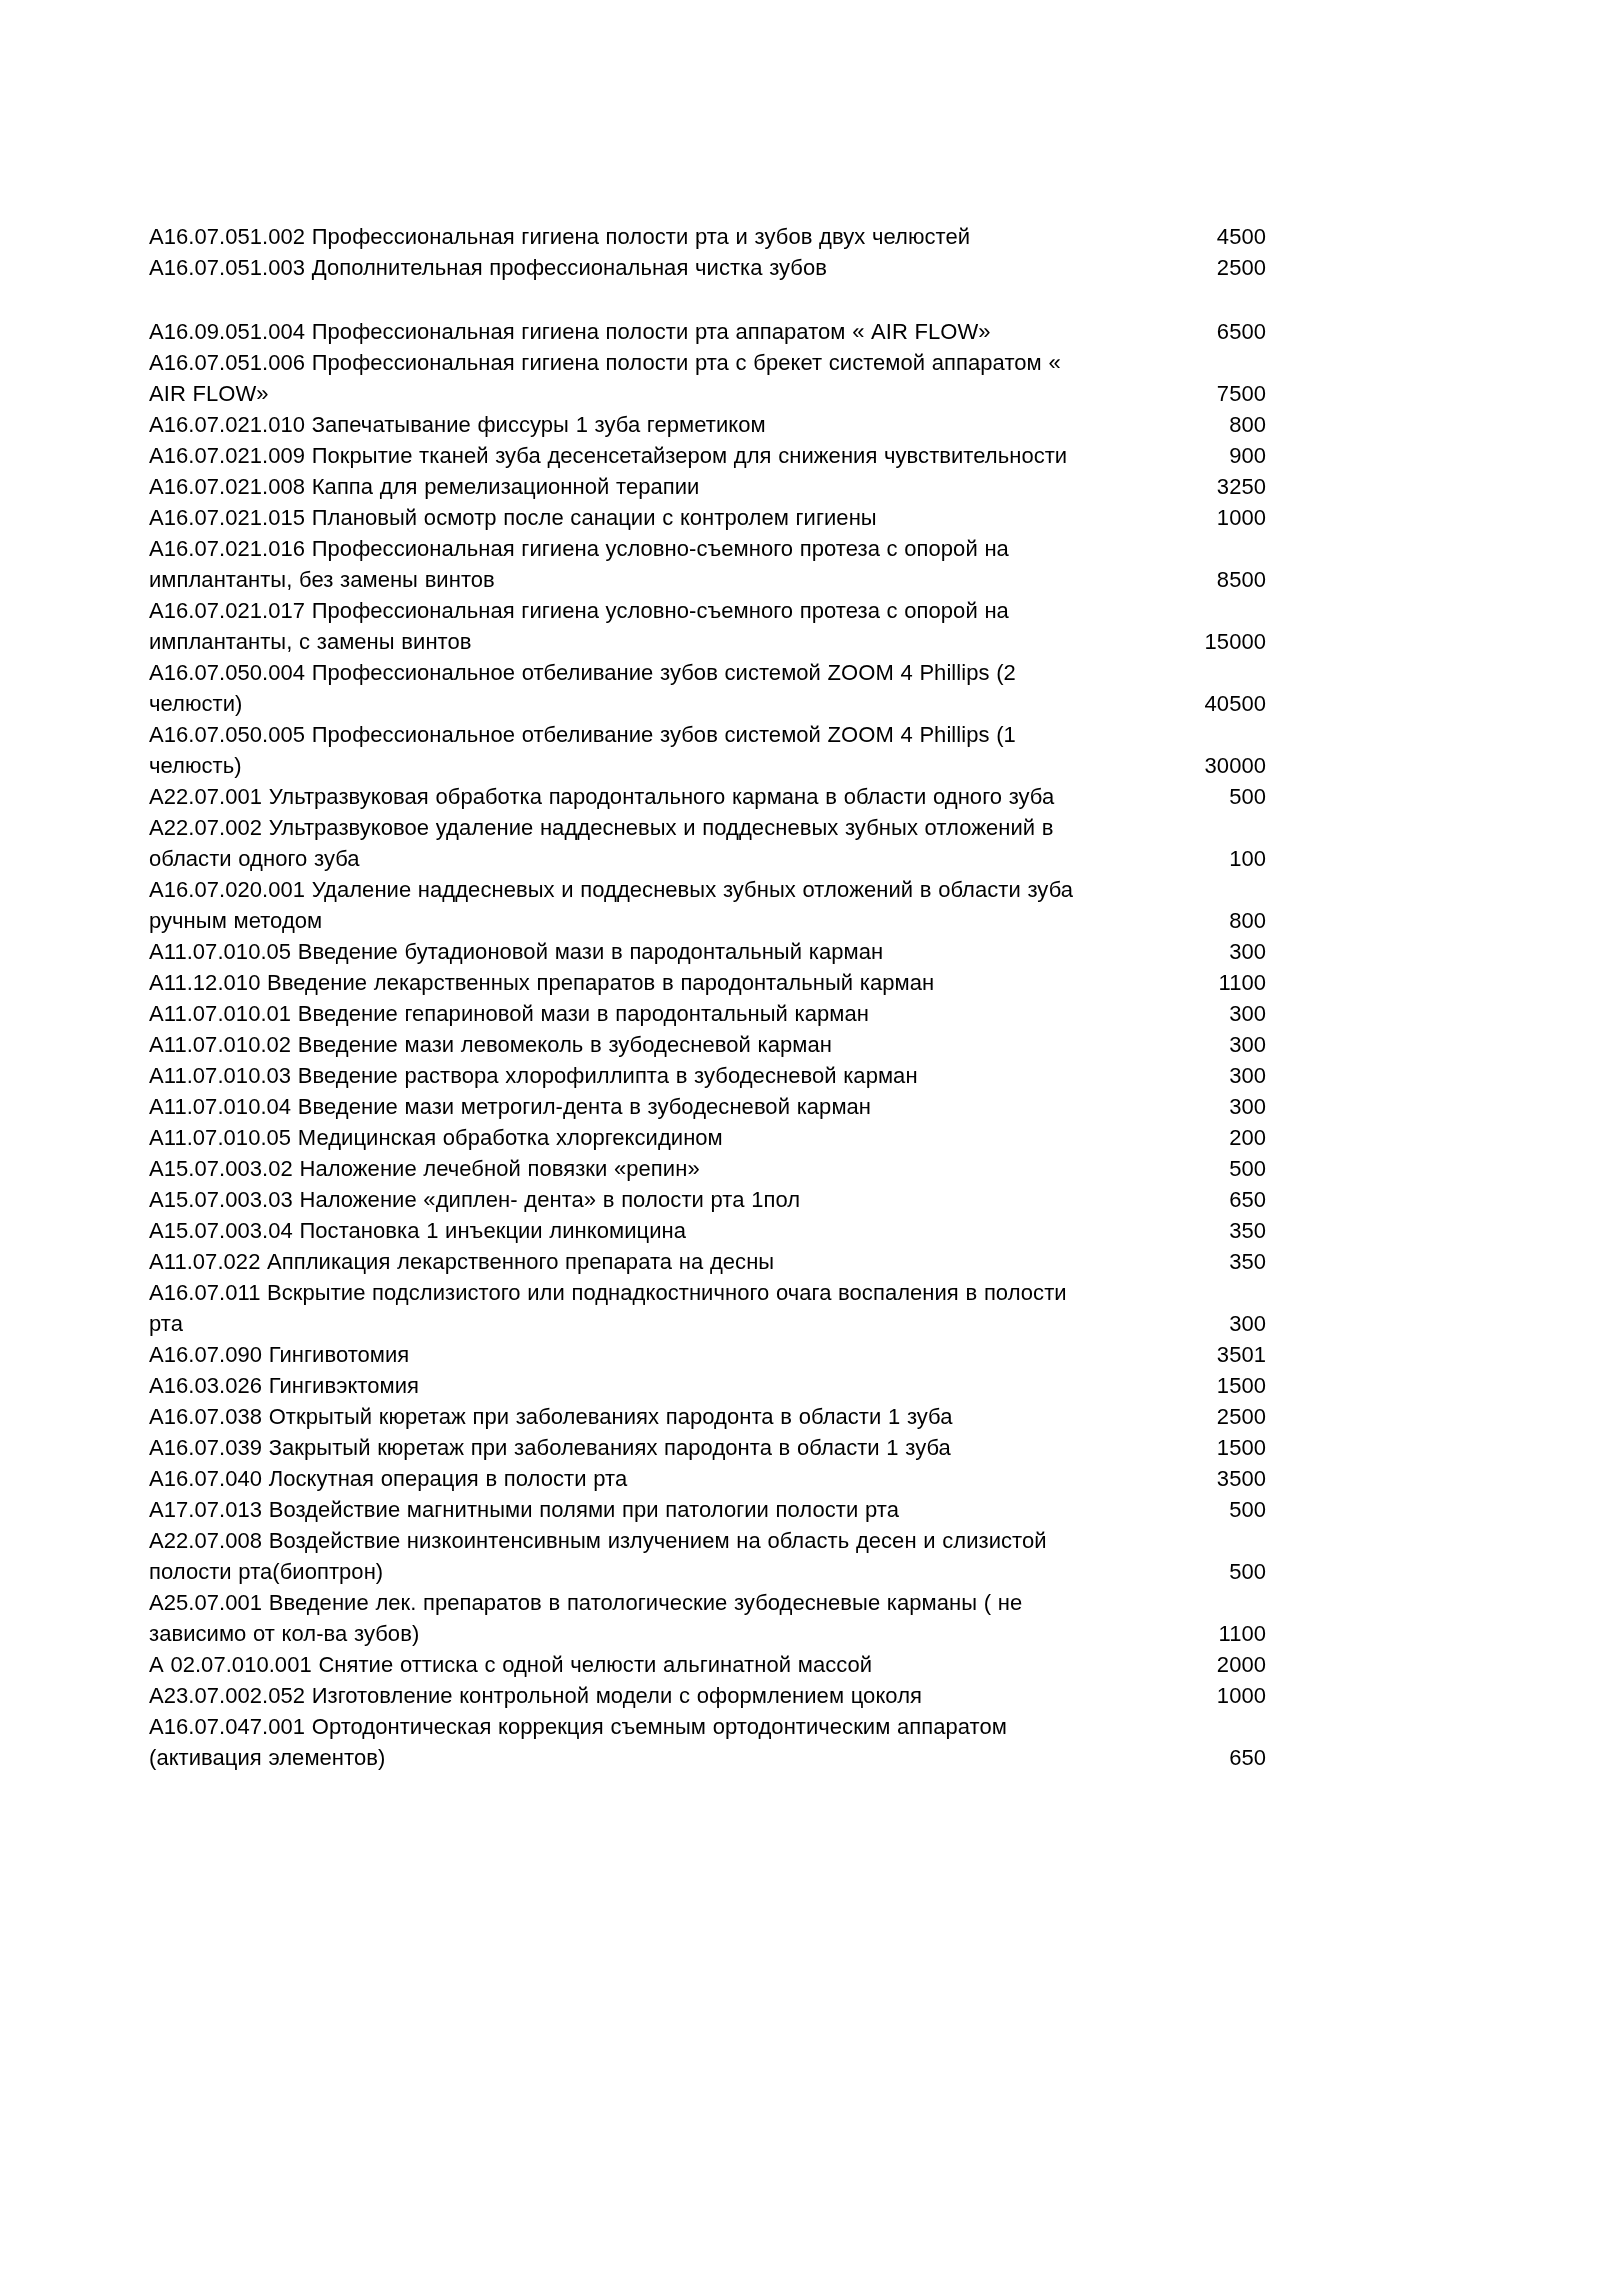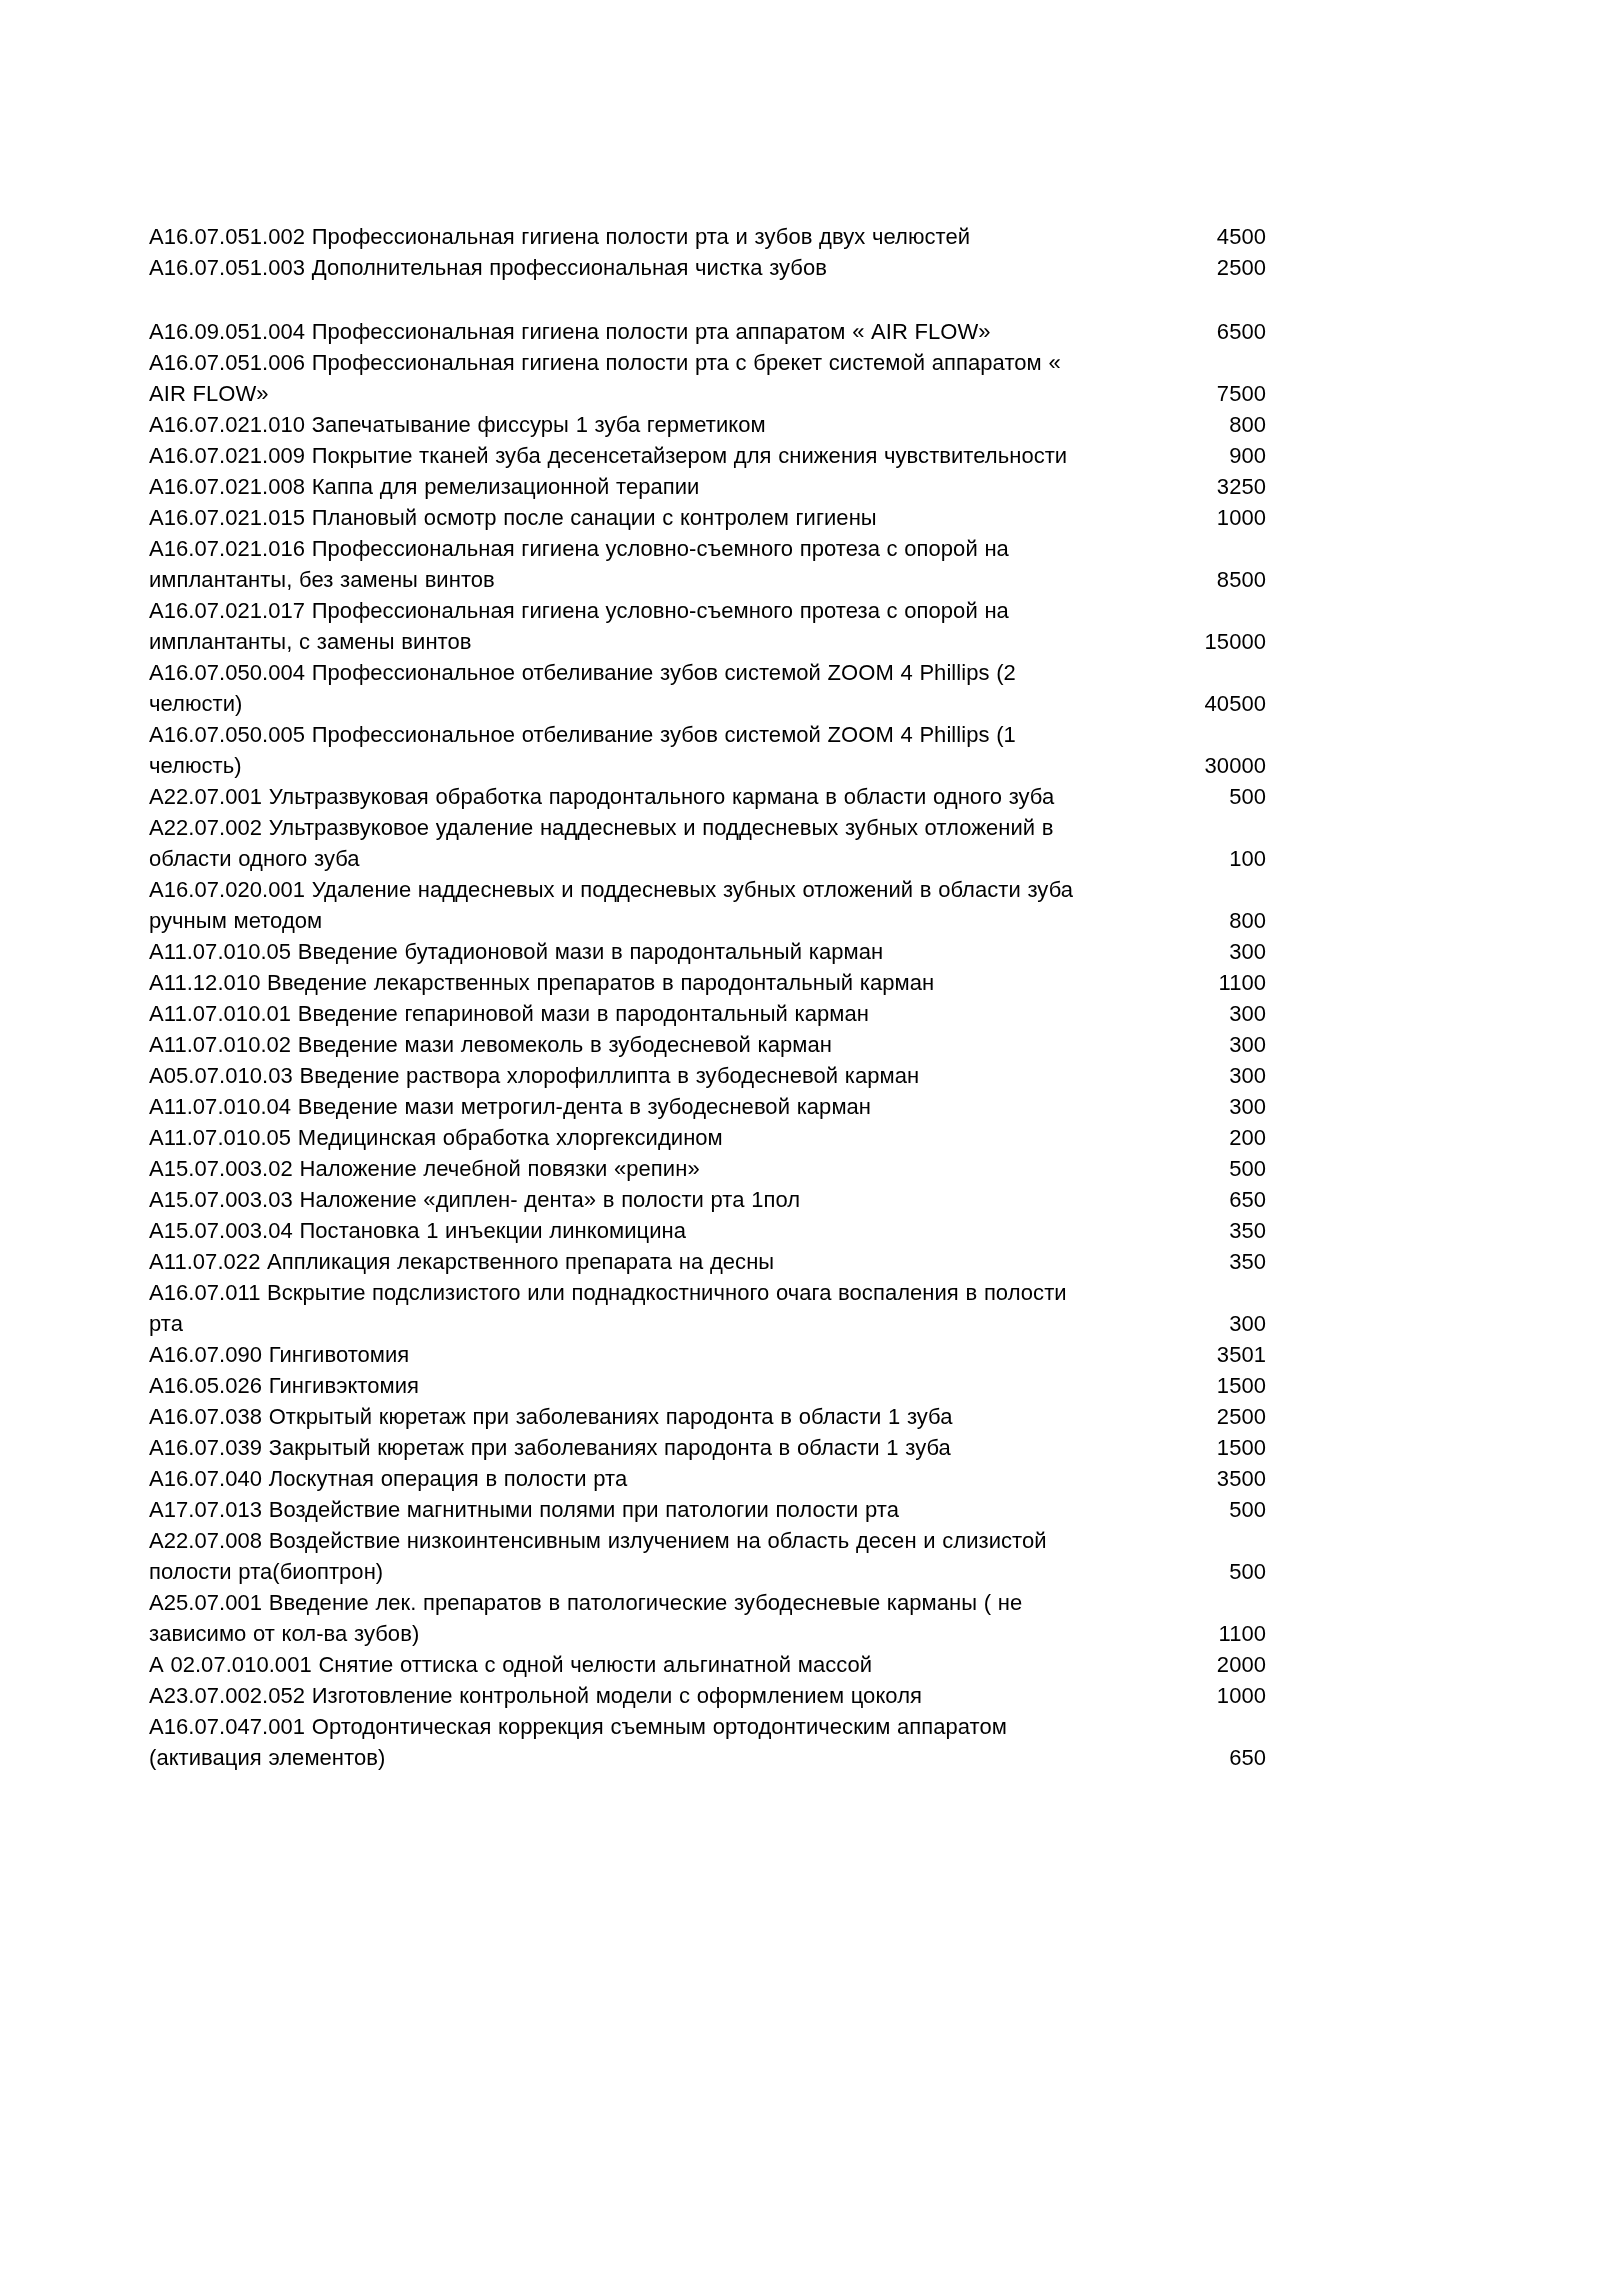--- a/index.html
+++ b/index.html
@@ -128,21 +128,21 @@
         </tr>
         <tr>
           <td class="name">А11.07.010.01 Введение гепариновой мази в пародонтальный карман</td>
           <td class="price">300</td>
         </tr>
         <tr>
           <td class="name">А11.07.010.02 Введение мази левомеколь в зубодесневой карман</td>
           <td class="price">300</td>
         </tr>
         <tr>
-          <td class="name">А05.07.010.03 Введение раствора хлорофиллипта в зубодесневой карман</td>
+          <td class="name">А11.07.010.03 Введение раствора хлорофиллипта в зубодесневой карман</td>
           <td class="price">300</td>
         </tr>
         <tr>
           <td class="name">А11.07.010.04 Введение мази метрогил-дента в зубодесневой карман</td>
           <td class="price">300</td>
         </tr>
         <tr>
           <td class="name">А11.07.010.05 Медицинская обработка хлоргексидином</td>
           <td class="price">200</td>
         </tr>
@@ -164,21 +164,21 @@
         </tr>
         <tr>
           <td class="name">А16.07.011 Вскрытие подслизистого или поднадкостничного очага воспаления в полости рта</td>
           <td class="price">300</td>
         </tr>
         <tr>
           <td class="name">А16.07.090 Гингивотомия</td>
           <td class="price">3501</td>
         </tr>
         <tr>
-          <td class="name">А16.05.026 Гингивэктомия</td>
+          <td class="name">А16.03.026 Гингивэктомия</td>
           <td class="price">1500</td>
         </tr>
         <tr>
           <td class="name">А16.07.038 Открытый кюретаж при заболеваниях пародонта в области 1 зуба</td>
           <td class="price">2500</td>
         </tr>
         <tr>
           <td class="name">А16.07.039 Закрытый кюретаж при заболеваниях пародонта в области 1 зуба</td>
           <td class="price">1500</td>
         </tr>

